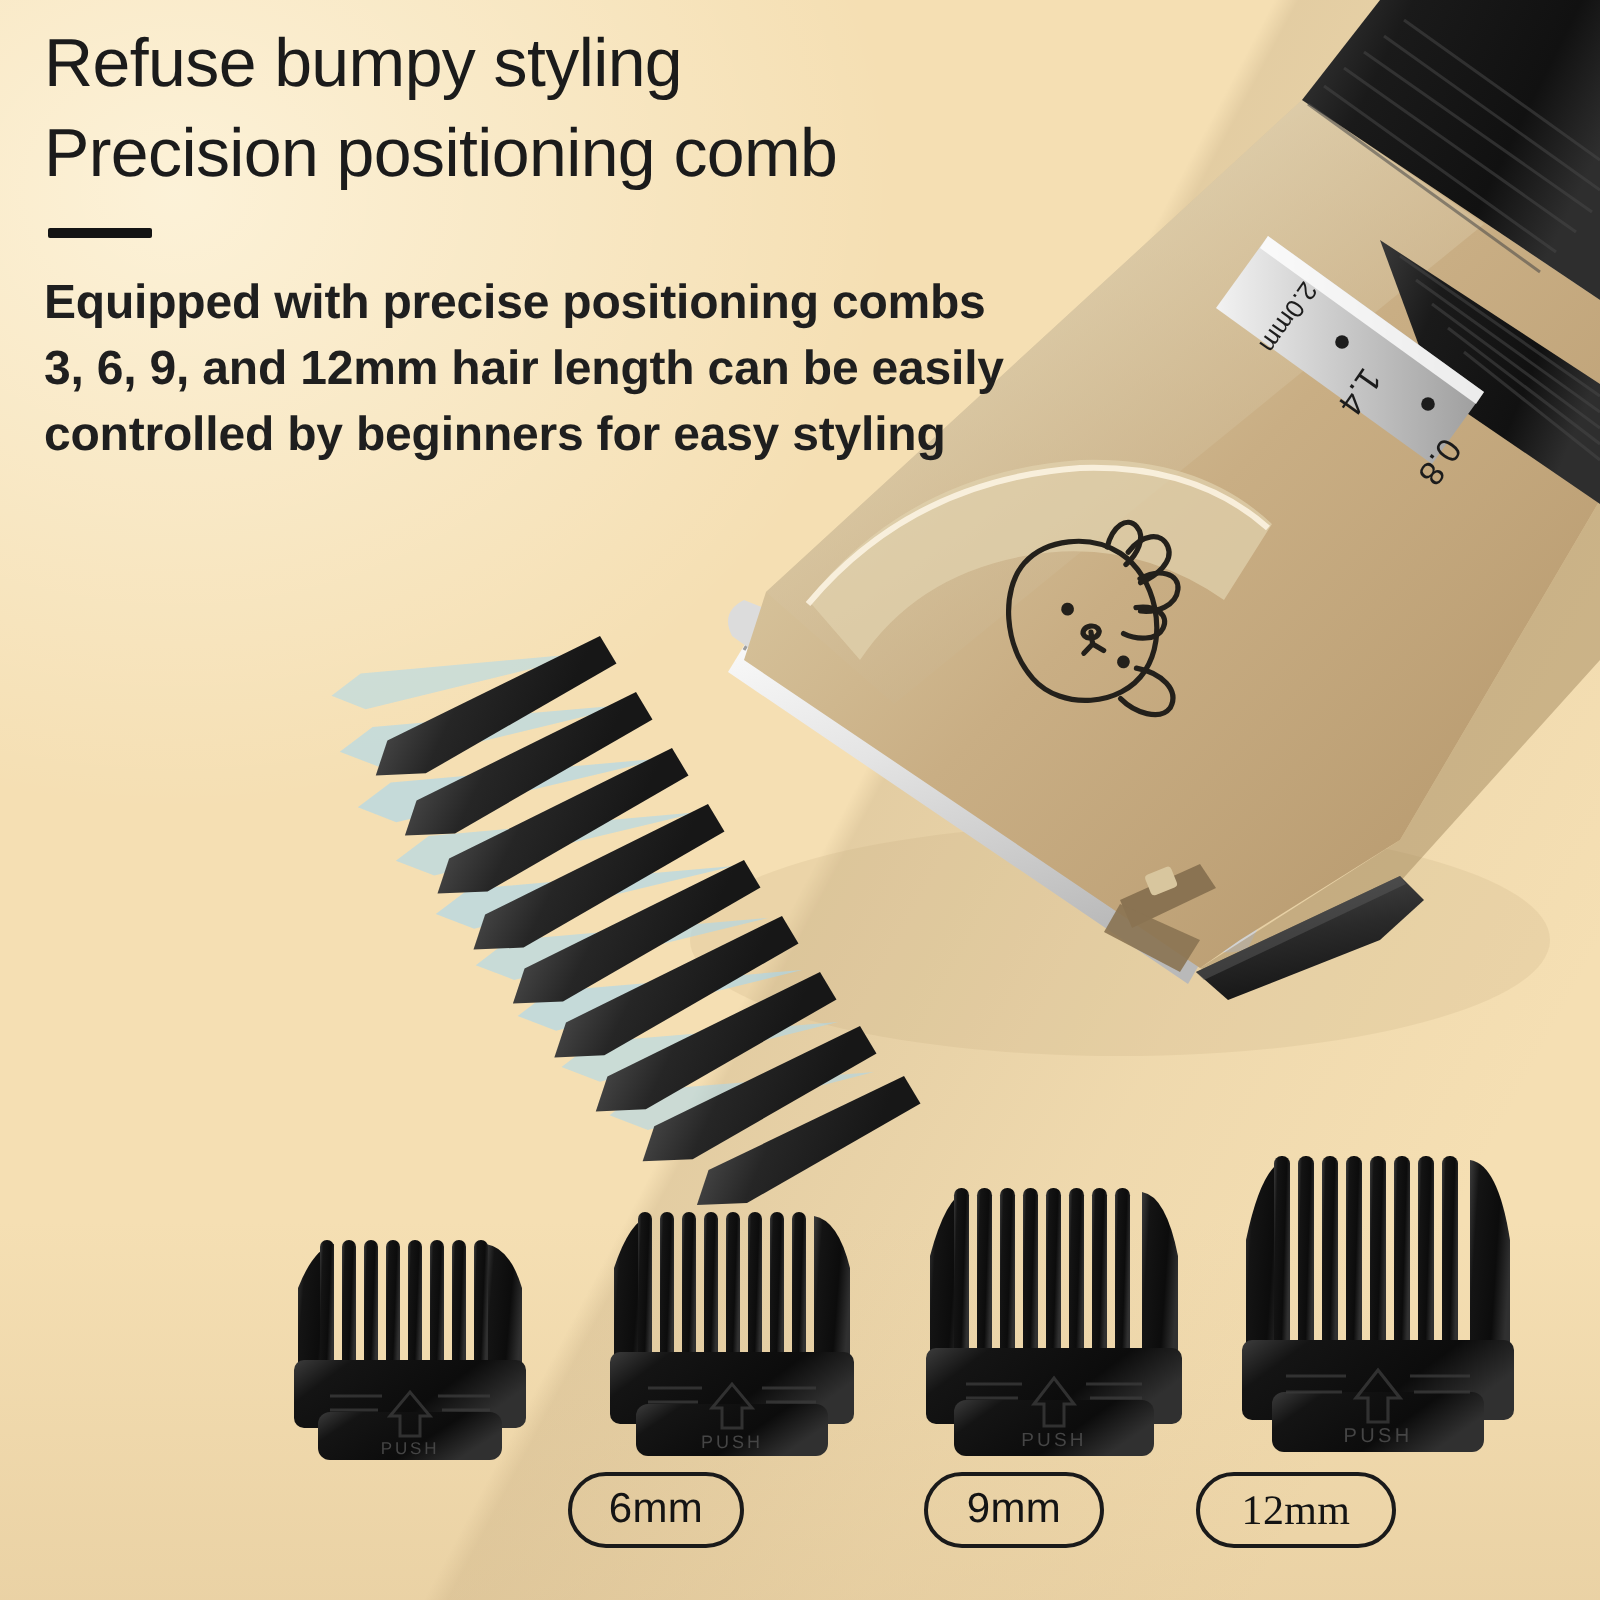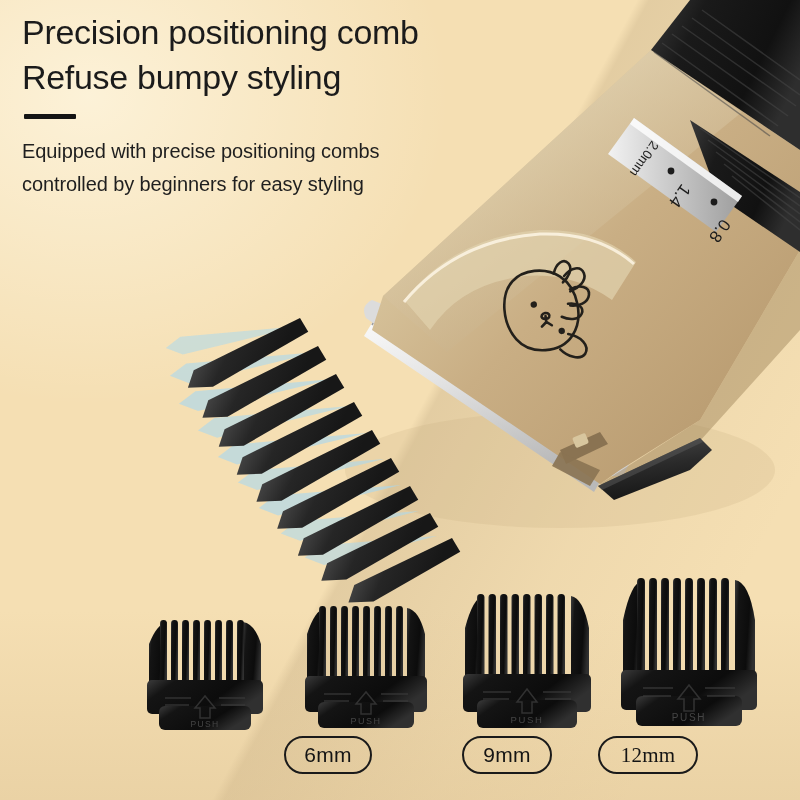--- a/index.html
+++ b/index.html
@@ -28,21 +28,21 @@
     pointer-events:none;
   }
 
   
   .textblock{position:absolute;left:22px;top:10px;width:540px;z-index:40;}
   .headline{
     color:#1b1b1b;font-size:34px;line-height:45px;font-weight:400;
     letter-spacing:-.3px;white-space:nowrap;
   }
   .rule{width:52px;height:5px;background:#141414;margin:14px 0 16px 2px;border-radius:1px;}
-  .subline{color:#1f1f1f;font-size:20px;line-height:33px;font-weight:400;letter-spacing:-.1px;}
+  .subline{color:#1f1f1f;font-size:24px;line-height:33px;font-weight:700;letter-spacing:-.1px;}
 
   
   #clipper{position:absolute;left:0;top:0;width:800px;height:800px;z-index:30;pointer-events:none;}
   #clipper svg{position:absolute;left:0;top:0;}
 
   
   .combrow{position:absolute;left:0;top:548px;width:800px;height:190px;z-index:35;margin-left:41px;}
   .comb{position:absolute;bottom:0;}
   .comb svg{display:block;}
 
@@ -59,24 +59,25 @@
 </head>
 <body>
 
 <div id="stage">
 
   <div class="bg-glow"></div>
   <div class="bg-diag"></div>
   <div class="bg-bottomshade"></div>
 
   <div class="textblock">
+    <div class="headline">Refuse bumpy styling</div>
     <div class="headline">Precision positioning comb</div>
-    <div class="headline">Refuse bumpy styling</div>
     <div class="rule"></div>
     <div class="subline">Equipped with precise positioning combs</div>
+    <div class="subline">3, 6, 9, and 12mm hair length can be easily</div>
     <div class="subline">controlled by beginners for easy styling</div>
   </div>
 
   <div id="clipper">
     <svg width="800" height="800" viewBox="0 0 800 800">
       <defs>
         <linearGradient id="goldBody" x1="0" y1="0" x2="1" y2="1">
           <stop offset="0%" stop-color="#f1e6cf"></stop>
           <stop offset="18%" stop-color="#dccba4"></stop>
           <stop offset="50%" stop-color="#c9ae84"></stop>

